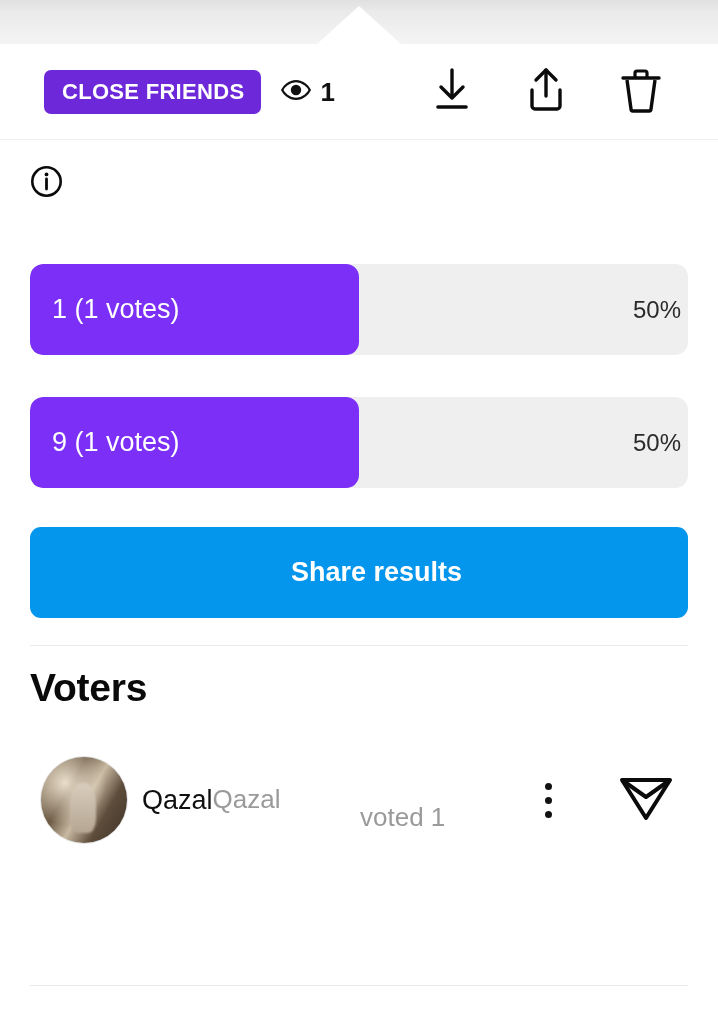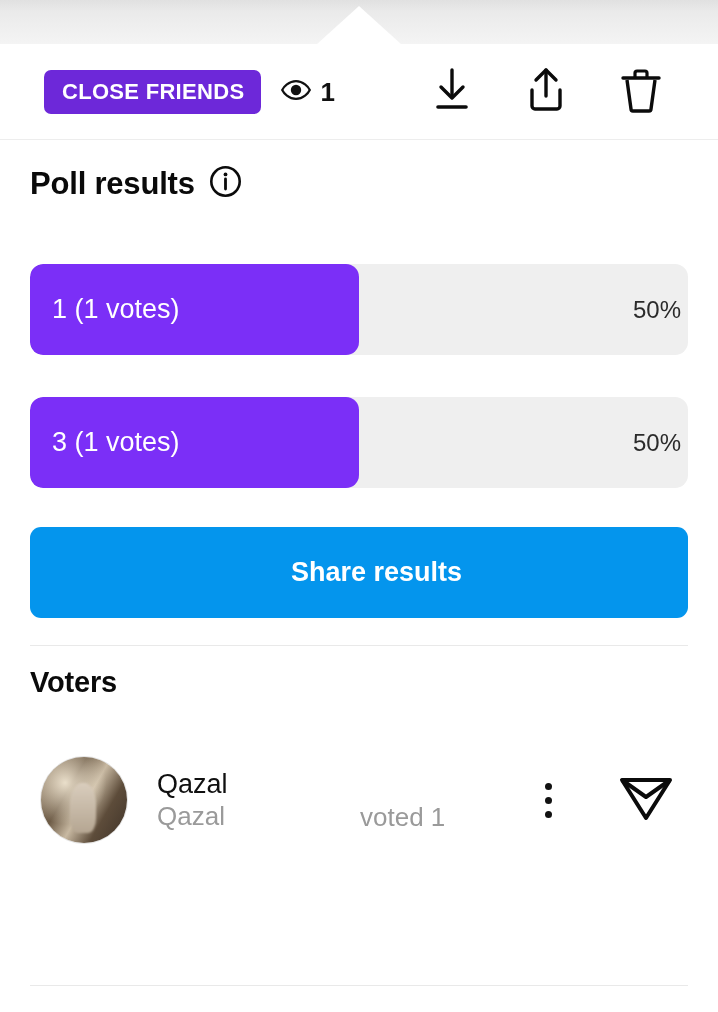--- a/index.html
+++ b/index.html
@@ -130,21 +130,21 @@
   .divider{
     position:absolute; left:30px; width:658px; height:1px;
     background:#e9e9e9;
   }
   .divider.top{ top:645px; }
   .divider.bottom{ top:985px; }
 
   
   .voters-title{
     position:absolute; top:668px; left:30px;
-    font-size:29px; font-weight:bold; color:#0a0a0a;
+    font-size:39px; font-weight:bold; color:#0a0a0a;
     letter-spacing:-.2px; line-height:1;
   }
   .voter-list{
     position:absolute; top:736px; left:0; width:718px;
   }
   .voter-row{
     position:relative;
     display:flex; align-items:center;
     height:128px;
     padding:0 30px 0 40px;
@@ -176,22 +176,22 @@
     width:40%; height:44%; border-radius:50% 50% 44% 44%;
     background:linear-gradient(180deg,#2d2522 0%, #2d2522 34%, #cba387 36%, #b98f70 100%);
   }
   .avatar-b .ph:before{
     content:""; position:absolute; left:16%; top:50%;
     width:68%; height:55%; border-radius:42% 42% 12% 12%;
     background:linear-gradient(180deg,#fbfbfb,#eceae7);
   }
 
   .voter-meta{
-    margin-left:29px;
-    display:flex; flex-direction:column; justify-content:center;
+    margin-left:14px;
+    display:flex; flex-direction:row; justify-content:center;
     min-width:0;
   }
   .voter-name{
     font-size:27px; color:#101010; line-height:1.22;
   }
   .voter-sub{
     font-size:26px; color:#9a9a9a; line-height:1.22;
   }
   .voter-voted{
     position:absolute;
@@ -254,41 +254,40 @@
         <path d="M5 13 H41" stroke="#0b0b0b" stroke-width="3.4" stroke-linecap="round"></path>
         <path d="M17 13 V8 a2 2 0 0 1 2-2 H27 a2 2 0 0 1 2 2 V13" stroke="#0b0b0b" stroke-width="3.2" fill="none" stroke-linejoin="round"></path>
         <path d="M9 15 L13 44 a2 2 0 0 0 2 2 H31 a2 2 0 0 0 2-2 L37 15" stroke="#0b0b0b" stroke-width="3.4" fill="none" stroke-linejoin="round"></path>
       </svg>
     </span>
 
   </div>
 </div>
 
 <div class="poll-title-row">
-  <span class="poll-title">Poll results</span>
   <span>
     <svg width="33" height="33" viewBox="0 0 33 33">
       <circle cx="16.5" cy="16.5" r="14.2" fill="none" stroke="#0b0b0b" stroke-width="2.6"></circle>
       <circle cx="16.5" cy="9.4" r="1.9" fill="#0b0b0b"></circle>
       <path d="M16.5 14 V24" stroke="#0b0b0b" stroke-width="2.8" stroke-linecap="round"></path>
     </svg>
   </span>
 </div>
 
 <div class="poll-list">
 
   <div class="poll-row" style="background: rgb(239, 239, 239);">
     <div class="poll-fill" style="width: 50%; background: rgb(123, 47, 247);"></div>
     <span class="poll-label">1 (1 votes)</span>
     <span class="poll-pct">50%</span>
   </div>
 
   <div class="poll-row" style="background: rgb(239, 239, 239);">
     <div class="poll-fill" style="width: 50%; background: rgb(123, 47, 247);"></div>
-    <span class="poll-label">3 (1 votes)</span>
+    <span class="poll-label">9 (1 votes)</span>
     <span class="poll-pct">50%</span>
   </div>
 
 </div>
 
 <button class="share-btn" style="background: rgb(4, 149, 237);">Share results</button>
 
 <div class="divider top"></div>
 
 <div class="voters-title">Voters</div>

